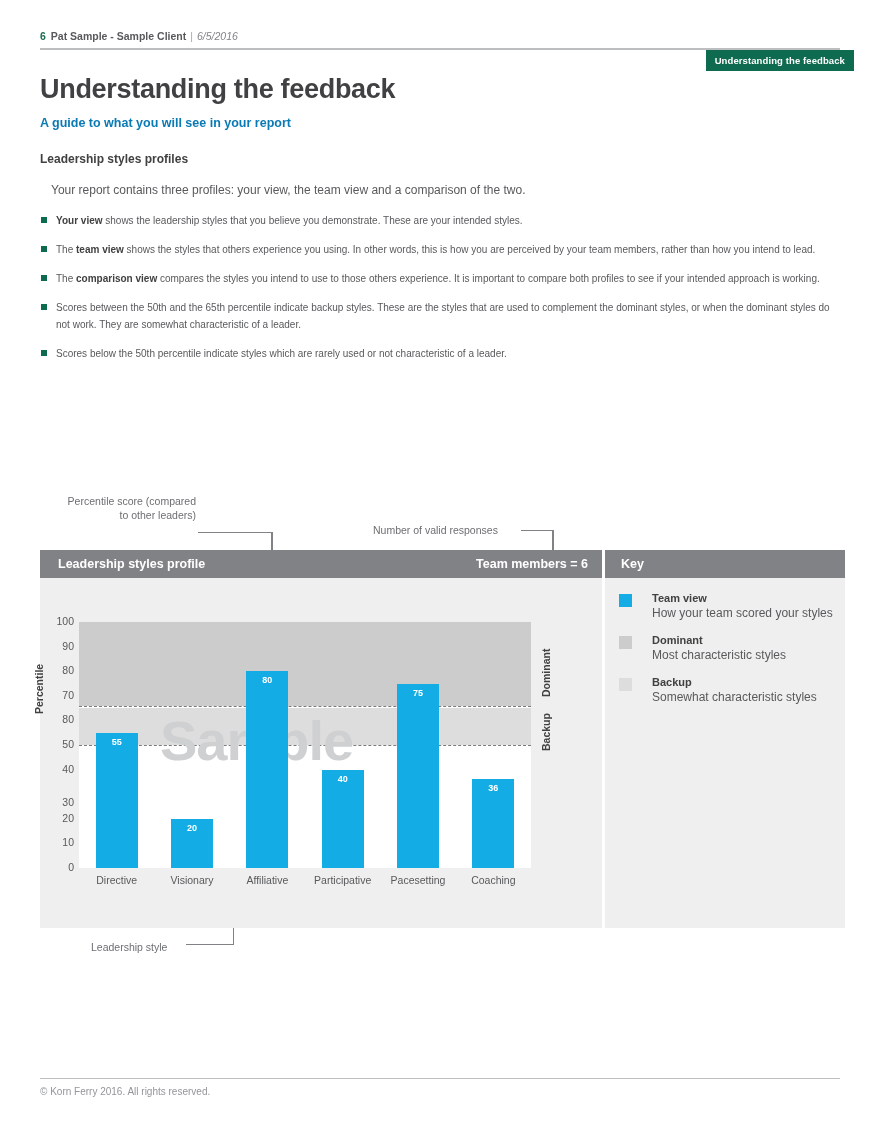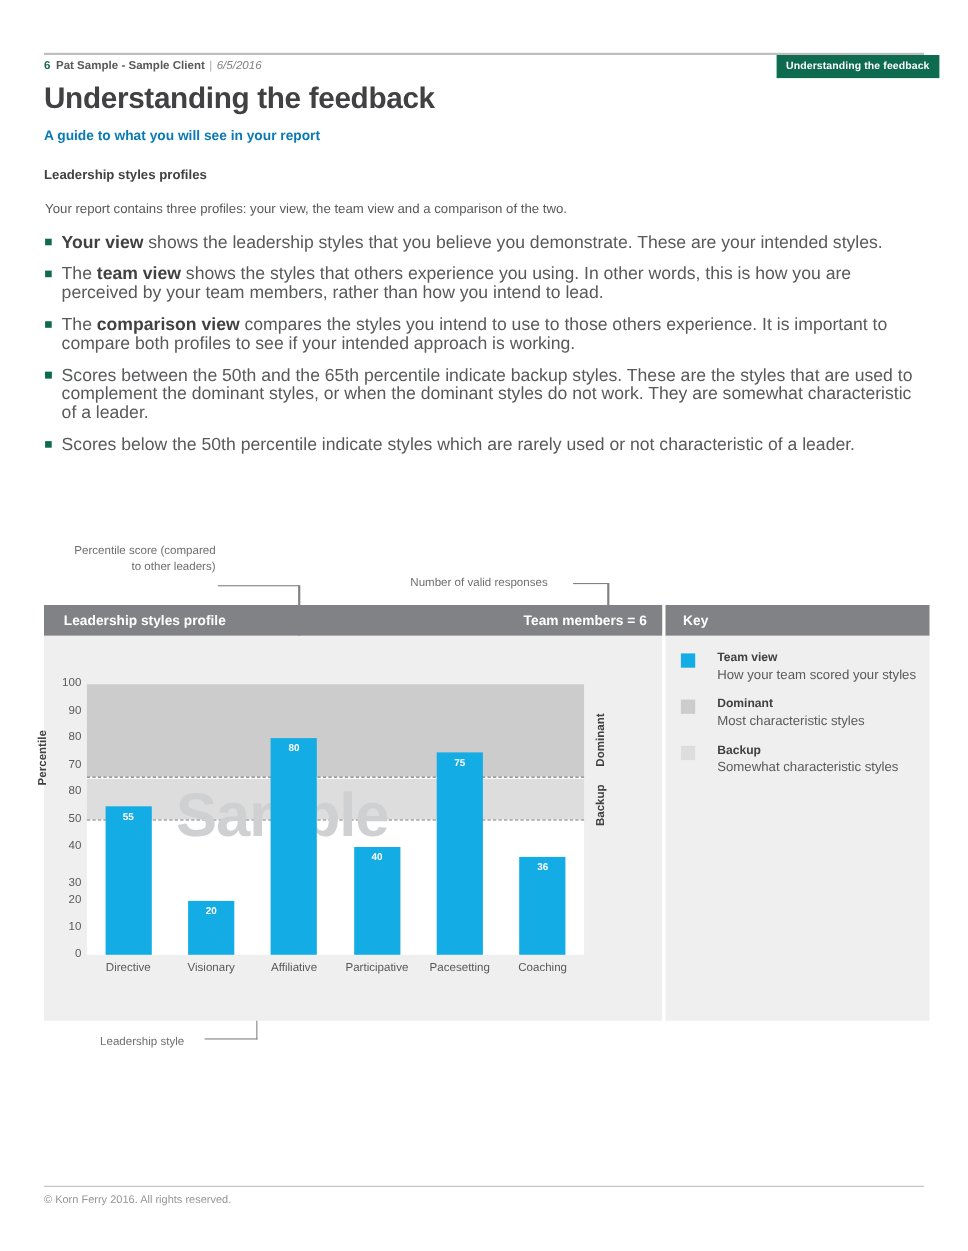--- a/index.html
+++ b/index.html
@@ -18,21 +18,20 @@
 
   
   .page-header {
     position: absolute;
     left: 40px;
     top: 30px;
     width: 800px;
     height: 22px;
     font-size: 10.5px;
     color: #808285;
-    margin-top: 24px;
   }
   .page-header .pg-num {
     font-weight: bold;
     color: #1d6b4f;
     margin-right: 5px;
     font-size: 10.5px;
   }
   .page-header .hdr-name {
     font-weight: bold;
     color: #58595b;
@@ -98,25 +97,25 @@
   .body-block {
     position: absolute;
     left: 40px;
     top: 182px;
     width: 805px;
   }
   .para {
     font-size: 12px;
     line-height: 16px;
     color: #58595b;
-    margin: 0 0 14px 1px;
+    margin: 0 0 14px 11px;
   }
   .bullet {
     position: relative;
-    font-size: 16px;
+    font-size: 10px;
     line-height: 17px;
     color: #58595b;
     padding-left: 16px;
     margin: 0 0 12px 0;
   }
   .bullet .sq {
     position: absolute;
     left: 1px;
     top: 5px;
     width: 6px;

